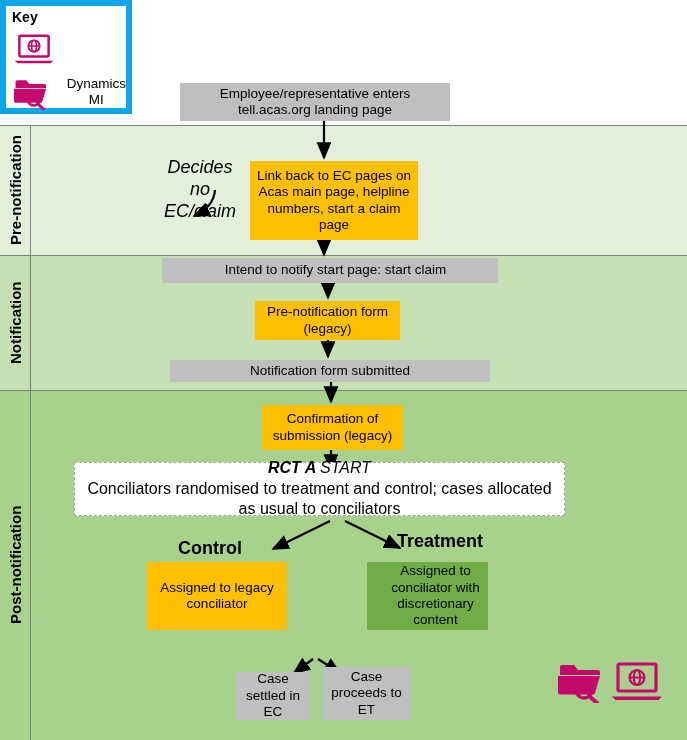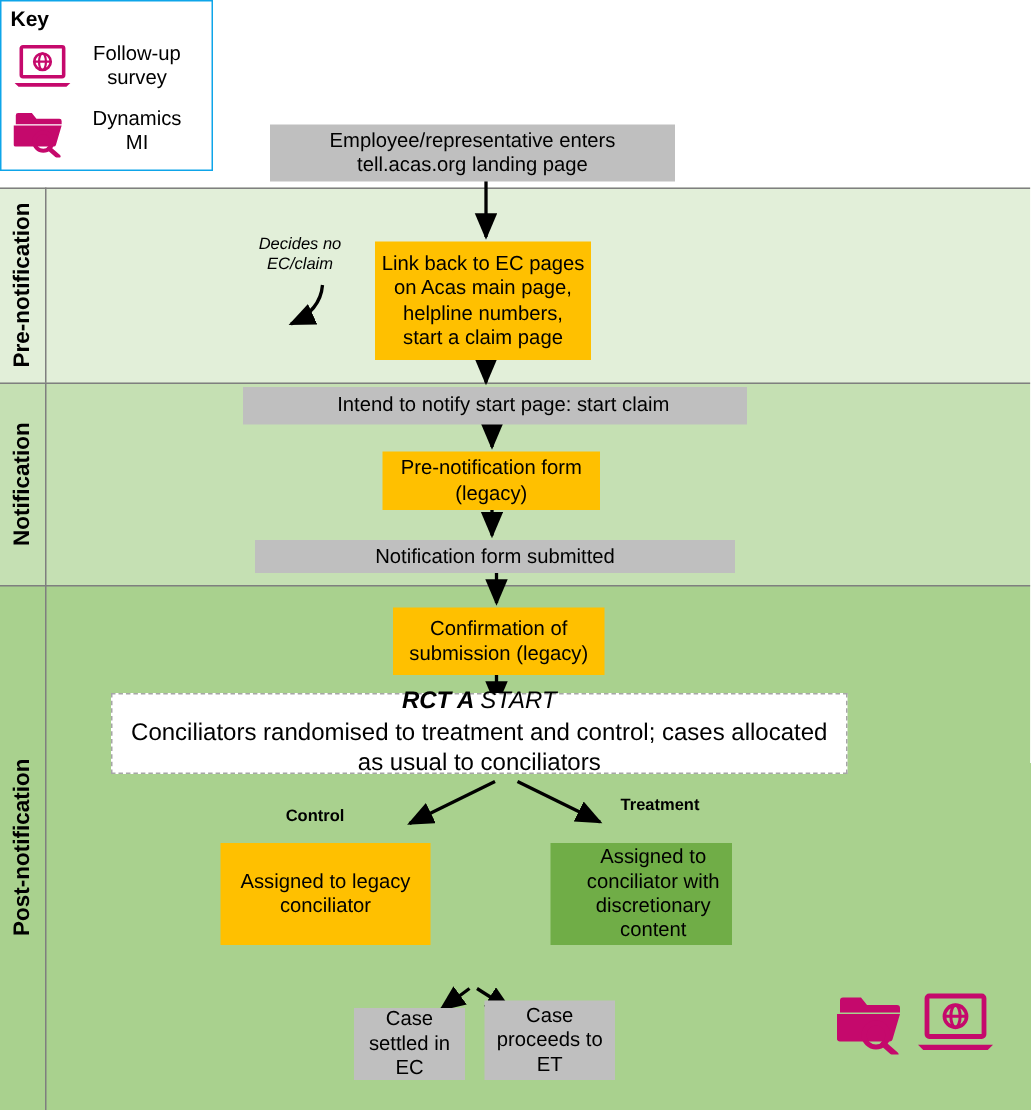--- a/index.html
+++ b/index.html
@@ -82,37 +82,37 @@
     background: #ffffff;
     border: 1px dashed #a6a6a6;
     font-weight: bold;
     font-style: italic;
     font-size: 13.5px;
   }
 
   
   .label {
     position: absolute;
-    font-size: 11px;
+    font-size: 18px;
     color: #000;
     text-align: center;
     line-height: 1.22;
   }
   .label.italic { font-style: italic; }
   .label.bold   { font-weight: bold; }
 
   
   #key-box {
     position: absolute;
     left: 0px;
     top: 0px;
-    width: 142px;
+    width: 132px;
     height: 114px;
     background: #ffffff;
-    border: 1px solid #0ea5e9;
+    border: 6px solid #0ea5e9;
     box-sizing: border-box;
   }
   #key-title {
     position: absolute;
     left: 6px;
     top: 3px;
     font-weight: bold;
     font-size: 14px;
     color: #000;
   }
@@ -185,21 +185,21 @@
 
     <line x1="345" y1="521" x2="400" y2="548" stroke="#000" stroke-width="2.2" marker-end="url(#ah)"></line>
 
     <line x1="313" y1="659" x2="294" y2="673" stroke="#000" stroke-width="2.2" marker-end="url(#ah)"></line>
 
     <line x1="318" y1="659" x2="340" y2="673" stroke="#000" stroke-width="2.2" marker-end="url(#ah)"></line>
   </svg>
 
   <div class="node grey" style="left:180px;top:83px;width:270px;height:38px;">Employee/representative enters tell.acas.org landing page</div>
 
-  <div class="node orange" style="left:250px;top:161px;width:144px;height:79px;">Link back to EC pages on Acas main page, helpline numbers, start a claim page</div>
+  <div class="node orange" style="left:250px;top:161px;width:168px;height:79px;">Link back to EC pages on Acas main page, helpline numbers, start a claim page</div>
 
   <div class="label italic" style="left:160px;top:157px;width:80px;">Decides no EC/claim</div>
 
   <div class="node grey" style="left:162px;top:258px;width:336px;height:25px;padding-left:15px;">Intend to notify start page: start claim</div>
 
   <div class="node orange" style="left:255px;top:301px;width:145px;height:39px;">Pre-notification form (legacy)</div>
 
   <div class="node grey" style="left:170px;top:360px;width:320px;height:22px;">Notification form submitted</div>
 
   <div class="node orange" style="left:262px;top:405px;width:141px;height:45px;">Confirmation of submission (legacy)</div>
@@ -249,21 +249,20 @@
     <div id="key-title">Key</div>
 
     <div class="key-row" style="left:8px;top:24px;width:120px;height:38px;">
       <svg class="ico" width="40" height="31" viewBox="0 0 52 40">
         <rect x="7" y="2" width="38" height="27" rx="1.5" fill="none" stroke="#c5096c" stroke-width="3.2"></rect>
         <circle cx="26" cy="15.5" r="7.4" fill="none" stroke="#c5096c" stroke-width="2.4"></circle>
         <ellipse cx="26" cy="15.5" rx="3.1" ry="7.4" fill="none" stroke="#c5096c" stroke-width="2"></ellipse>
         <line x1="18.6" y1="15.5" x2="33.4" y2="15.5" stroke="#c5096c" stroke-width="2"></line>
         <path d="M1,34.5 h50 l-3.5,3.5 h-43 z" fill="#c5096c"></path>
       </svg>
-      <div class="key-text" style="margin-left:6px;">Follow-up survey</div>
     </div>
 
     <div class="key-row" style="left:8px;top:66px;width:120px;height:40px;justify-content:flex-end;">
       <svg class="ico" width="38" height="35" viewBox="0 0 48 44">
         <path d="M2,6 h14 l4,5 h20 a2,2 0 0 1 2,2 v3 h-40 v-8 a2,2 0 0 1 2,-2 z" fill="#c5096c"></path>
         <path d="M0,17 h42 l-5,17 a2,2 0 0 1 -2,1.4 h-33 a2,2 0 0 1 -2,-1.4 z" fill="#c5096c"></path>
         <circle cx="26" cy="31" r="8" fill="none" stroke="#c5096c" stroke-width="3.4"></circle>
         <line x1="31" y1="37" x2="39" y2="44" stroke="#c5096c" stroke-width="4" stroke-linecap="round"></line>
       </svg>
       <div class="key-text" style="margin-left:8px;">Dynamics MI</div>

